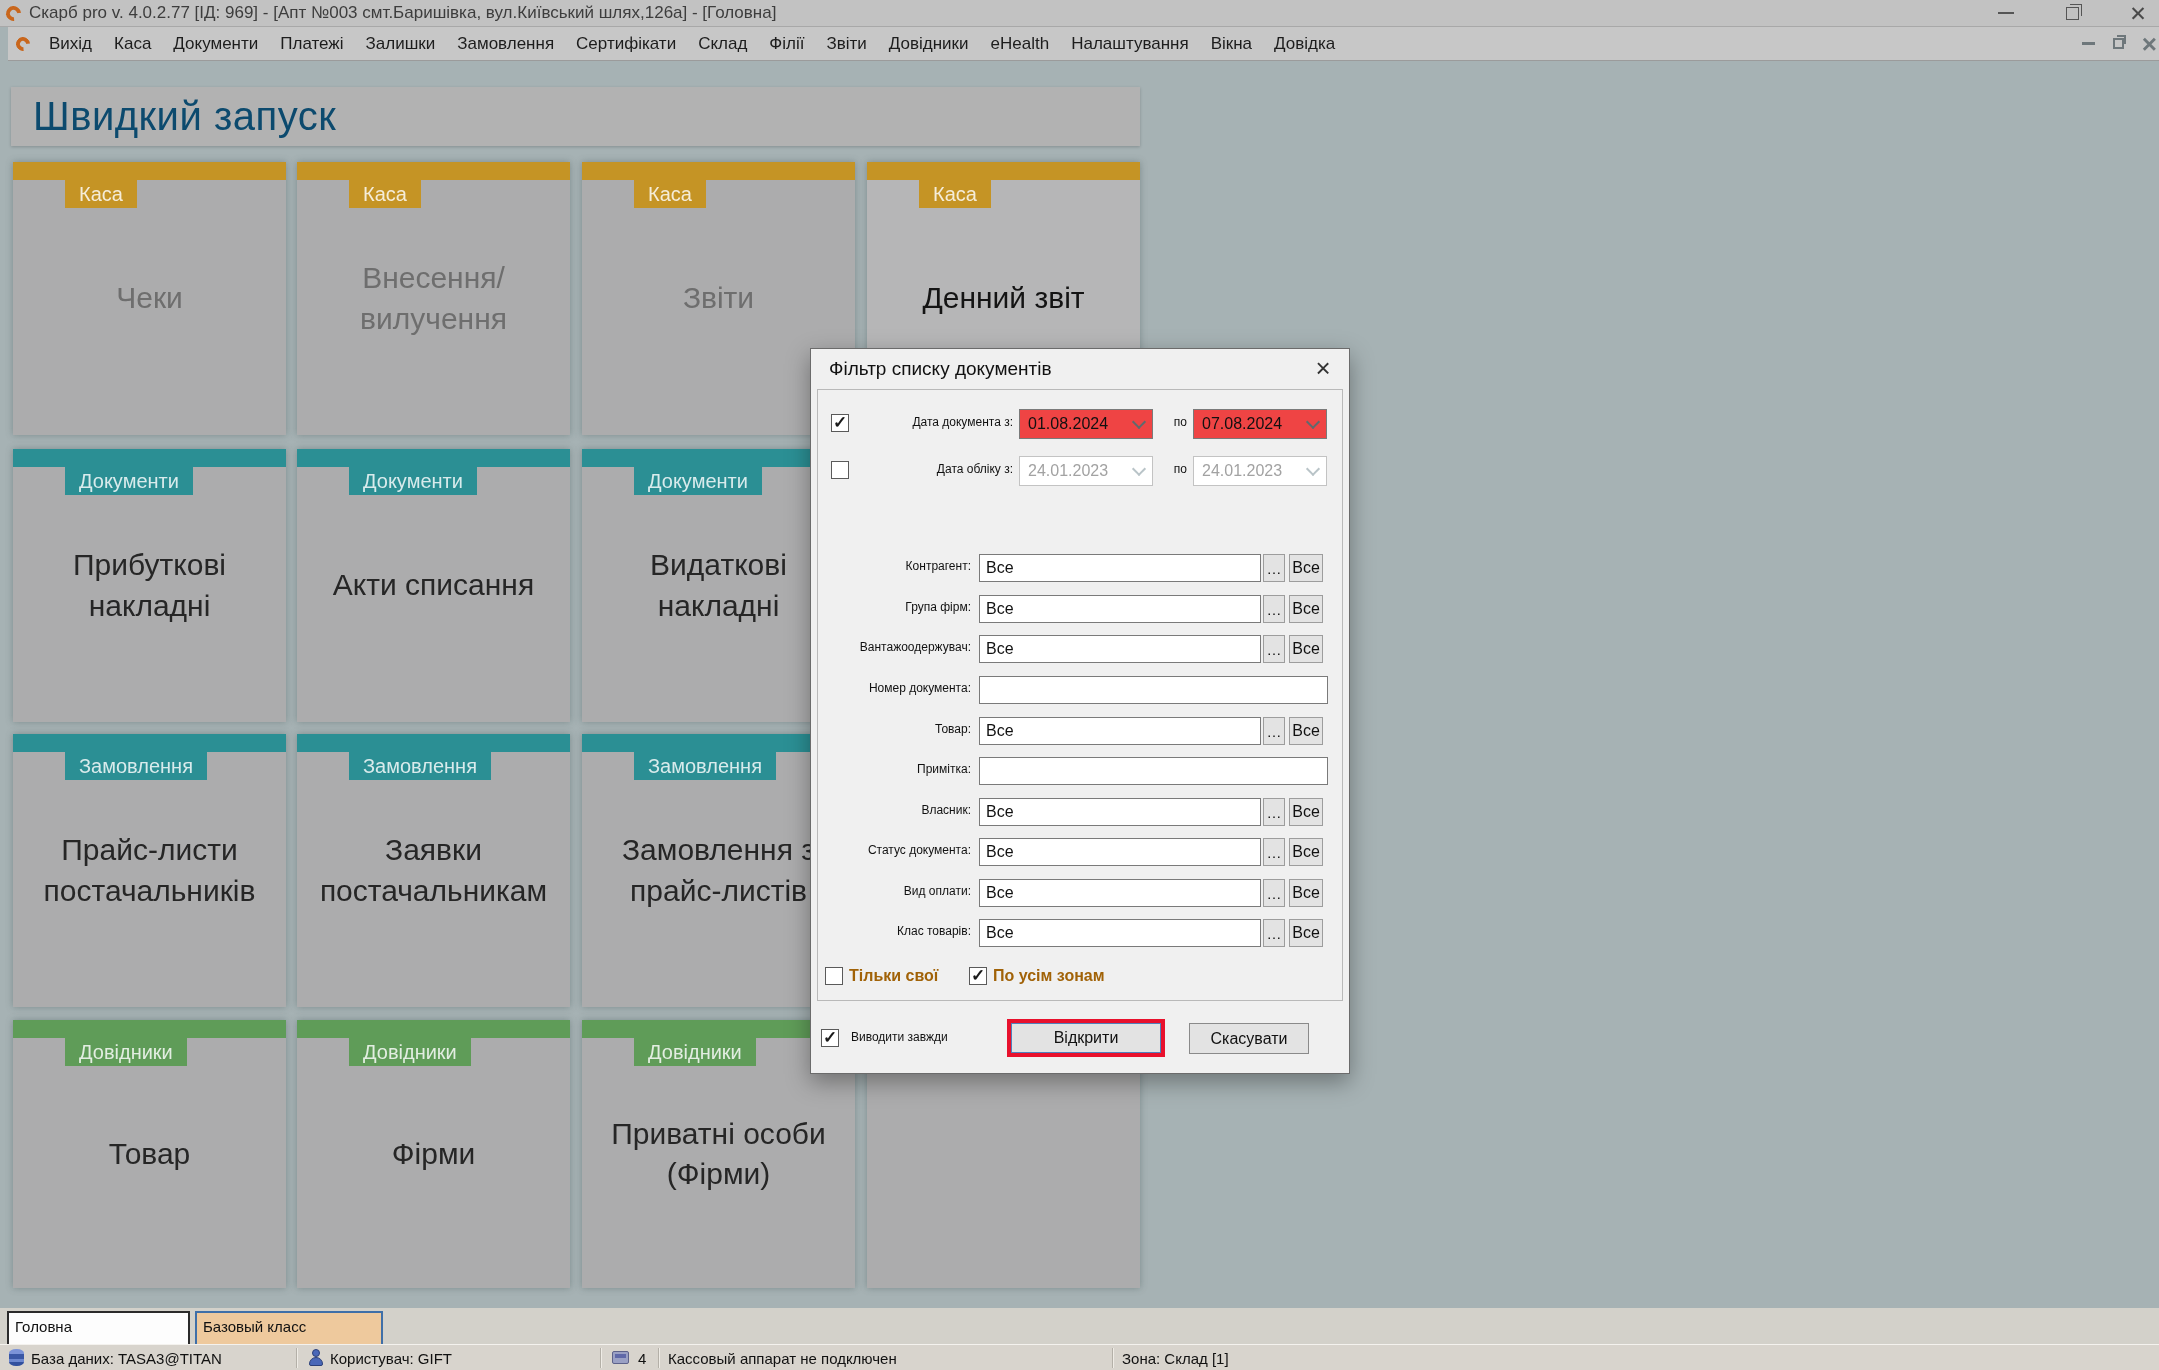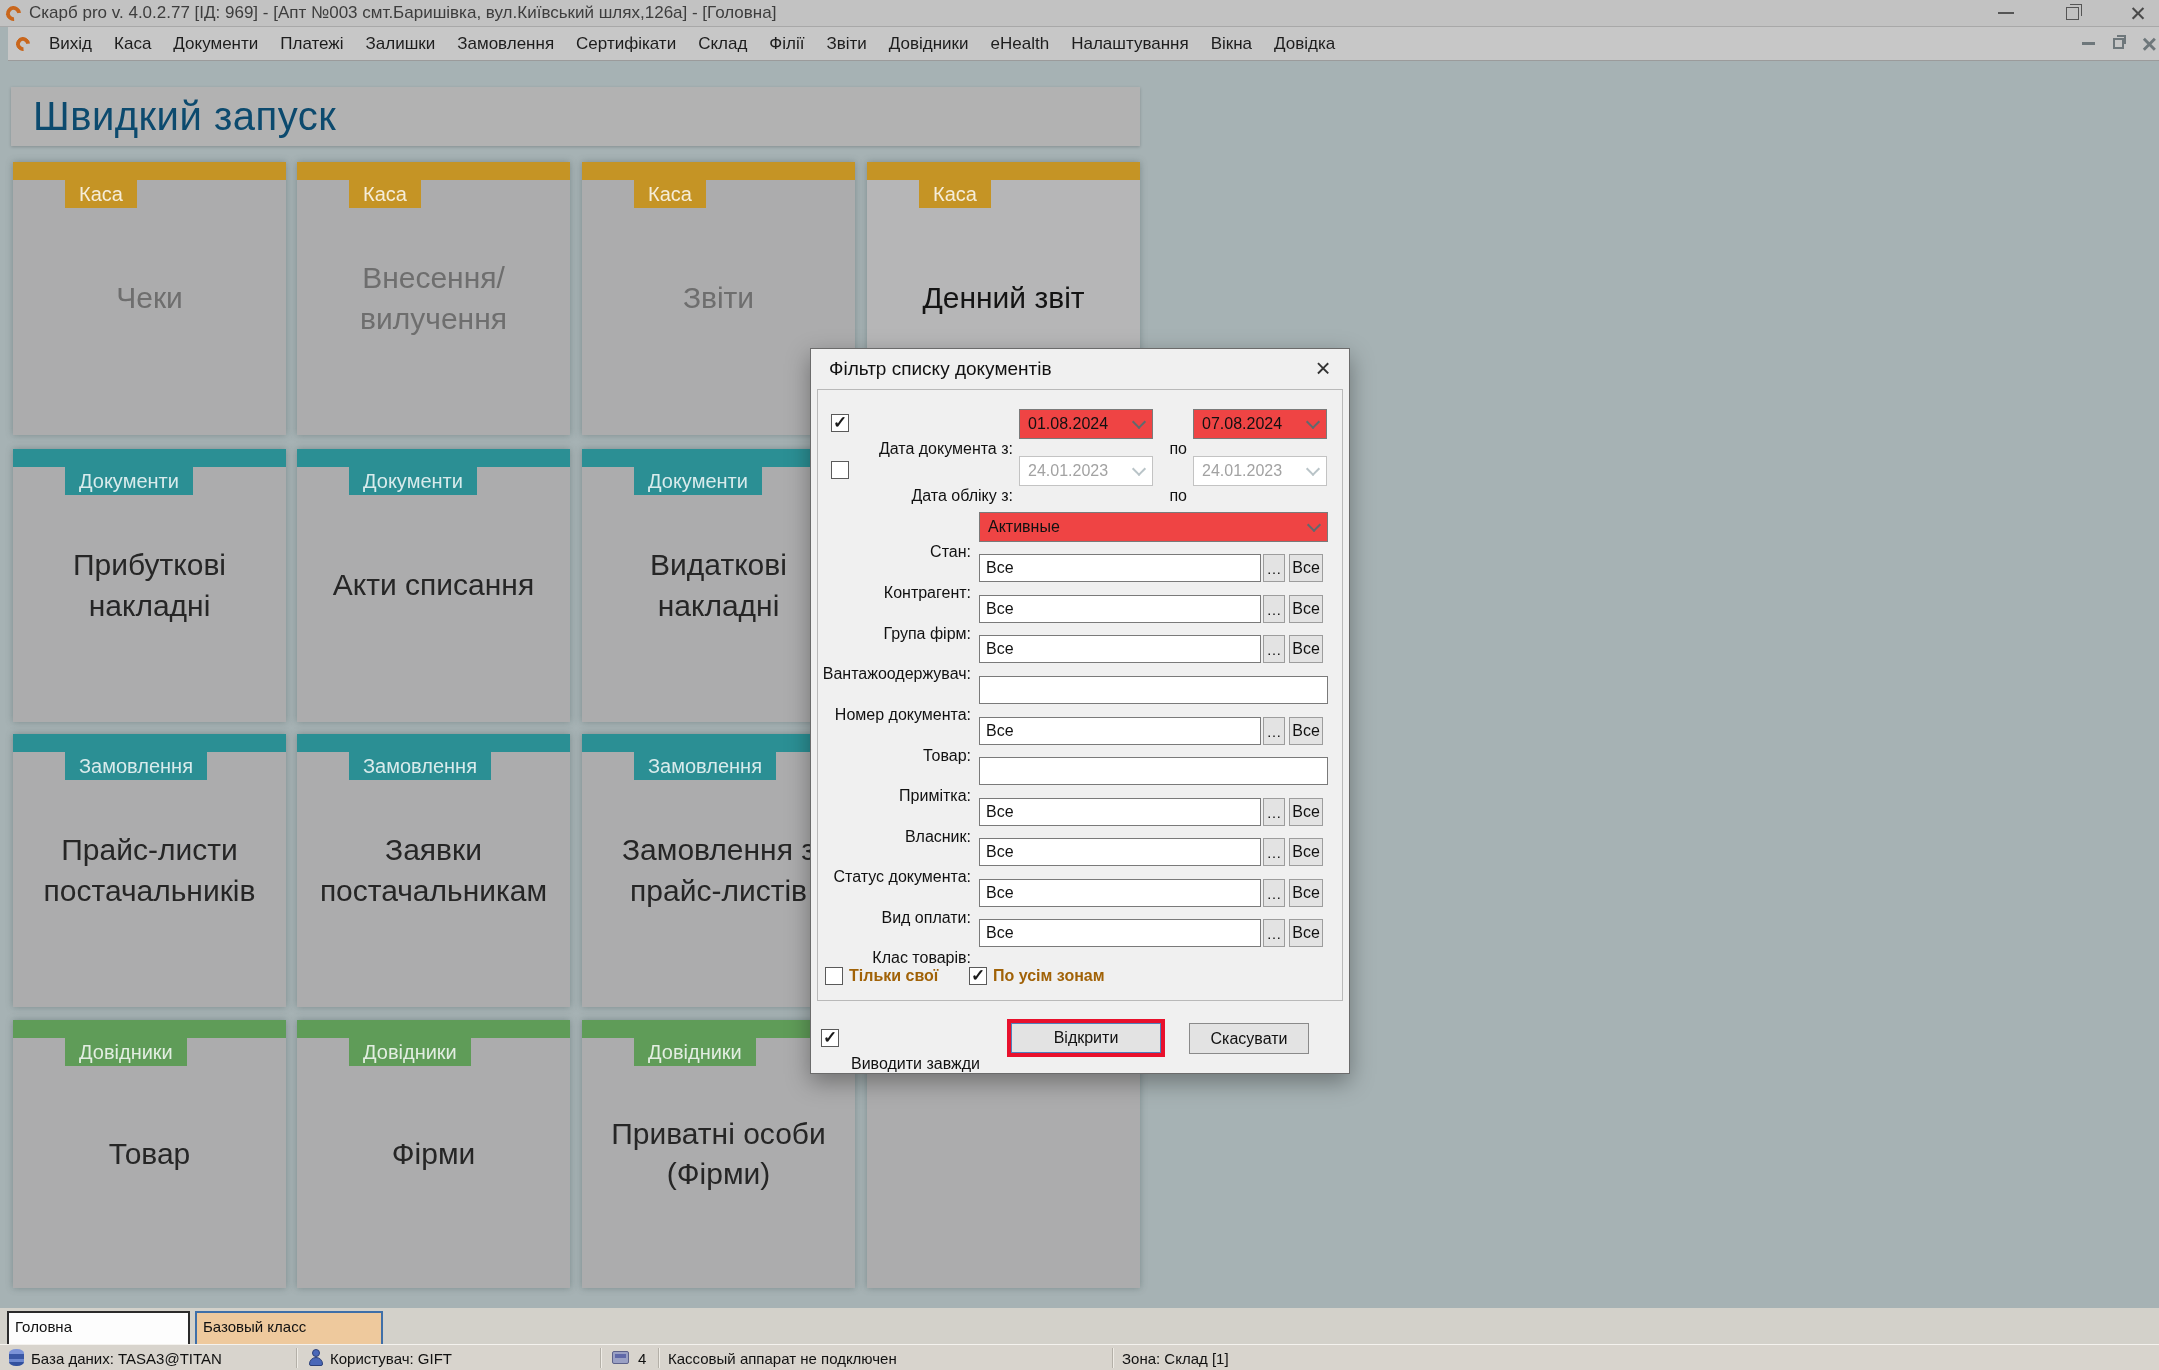--- a/index.html
+++ b/index.html
@@ -50,21 +50,21 @@
 
   
   .dialog{position:absolute;left:810px;top:348px;width:540px;height:726px;background:#f0f0f0;
           border:1px solid #6b6b6b;box-sizing:border-box;z-index:50;box-shadow:0 8px 22px rgba(0,0,0,.35);}
   .dlg-title{position:absolute;left:0;top:0;right:0;height:40px;display:flex;align-items:center;
              padding-left:18px;font-size:19px;color:#111;}
   .dlg-close{position:absolute;right:12px;top:6px;font-size:26px;color:#333;line-height:26px;width:28px;
              text-align:center;}
   .dlg-panel{position:absolute;left:6px;top:40px;width:526px;height:612px;border:1px solid #b9b9b9;box-sizing:border-box;}
   .drow{position:absolute;left:0;width:540px;height:30px;}
-  .dlabel{position:absolute;top:6px;font-size:16px;color:#111;text-align:right;white-space:nowrap;margin-top:25px;}
+  .dlabel{position:absolute;top:6px;font-size:12px;color:#111;text-align:right;white-space:nowrap;}
   .blabel{position:absolute;top:5px;font-size:16px;color:#a16207;font-weight:bold;white-space:nowrap;}
   .cb{position:absolute;top:5px;width:18px;height:18px;background:#fff;border:1px solid #5a5a5a;box-sizing:border-box;}
   .cb.on::after{content:"✓";position:absolute;left:1px;top:-3px;font-size:17px;font-weight:bold;color:#1a1a1a;}
   .combo{position:absolute;top:0;height:30px;background:#ef4444;border:1px solid #7a7a7a;box-sizing:border-box;
          display:flex;align-items:center;justify-content:space-between;padding:0 8px;font-size:16px;color:#111;}
   .combo.disabled{color:#a2a2a2;border-color:#c3c3c3;background:#fff;}
   .chev{width:8px;height:8px;border-right:2px solid #5f6a6e;border-bottom:2px solid #5f6a6e;
         transform:rotate(45deg);margin-top:-4px;flex:0 0 auto;}
   .combo.disabled .chev{border-color:#b9c4c8;}
   .lfield{position:absolute;top:1px;height:28px;background:#fff;border:1px solid #7a7a7a;box-sizing:border-box;
@@ -240,27 +240,20 @@
       <span>24.01.2023</span>
       <span class="chev"></span>
     </div>
     <span class="dlabel" style="left:350px;width:26px">по</span>
     <div class="combo disabled" style="left:382px;width:134px">
       <span>24.01.2023</span>
       <span class="chev"></span>
     </div>
   </div>
 
-  <div class="drow" style="top:163px">
-    <span class="dlabel" style="left:0;width:160px">Стан:</span>
-    <div class="combo" style="left:168px;width:349px">
-      <span>Активные</span>
-      <span class="chev"></span>
-    </div>
-  </div>
 
   <div class="drow" style="top:204px">
     <span class="dlabel" style="left:0;width:160px">Контрагент:</span>
     <input class="lfield" style="left: 168px; width: 282px;" value="Все">
     <button class="dots" style="left:452px">…</button>
     <button class="allb" style="left:478px">Все</button>
   </div>
 
   <div class="drow" style="top:245px">
     <span class="dlabel" style="left:0;width:160px">Група фірм:</span>

